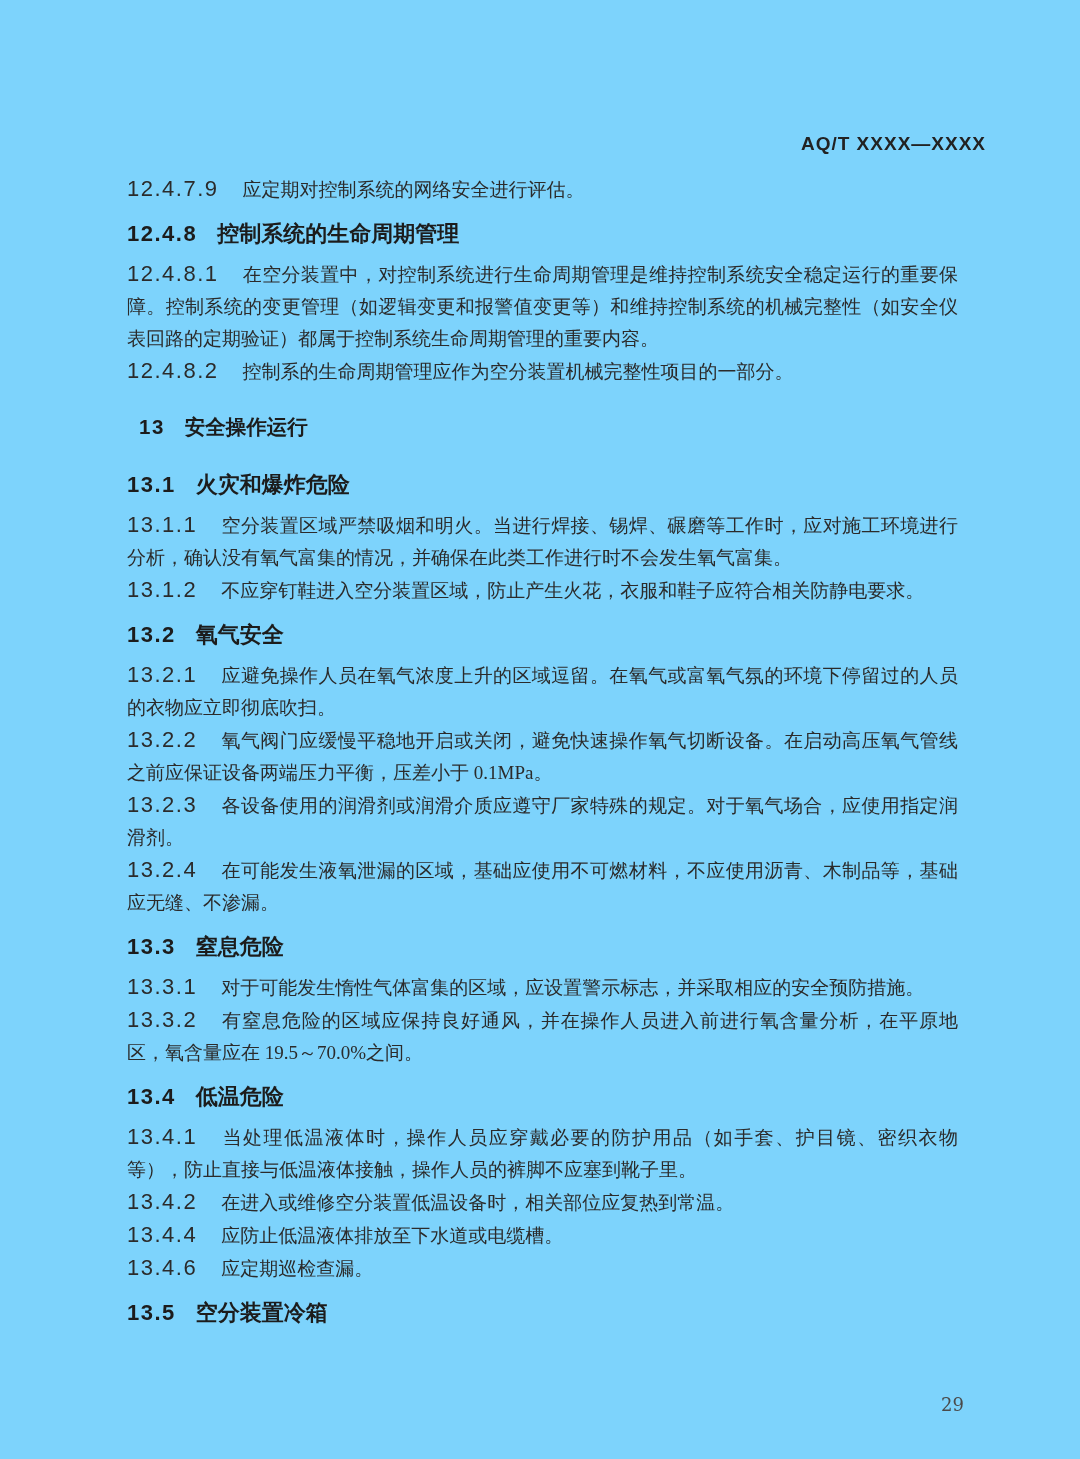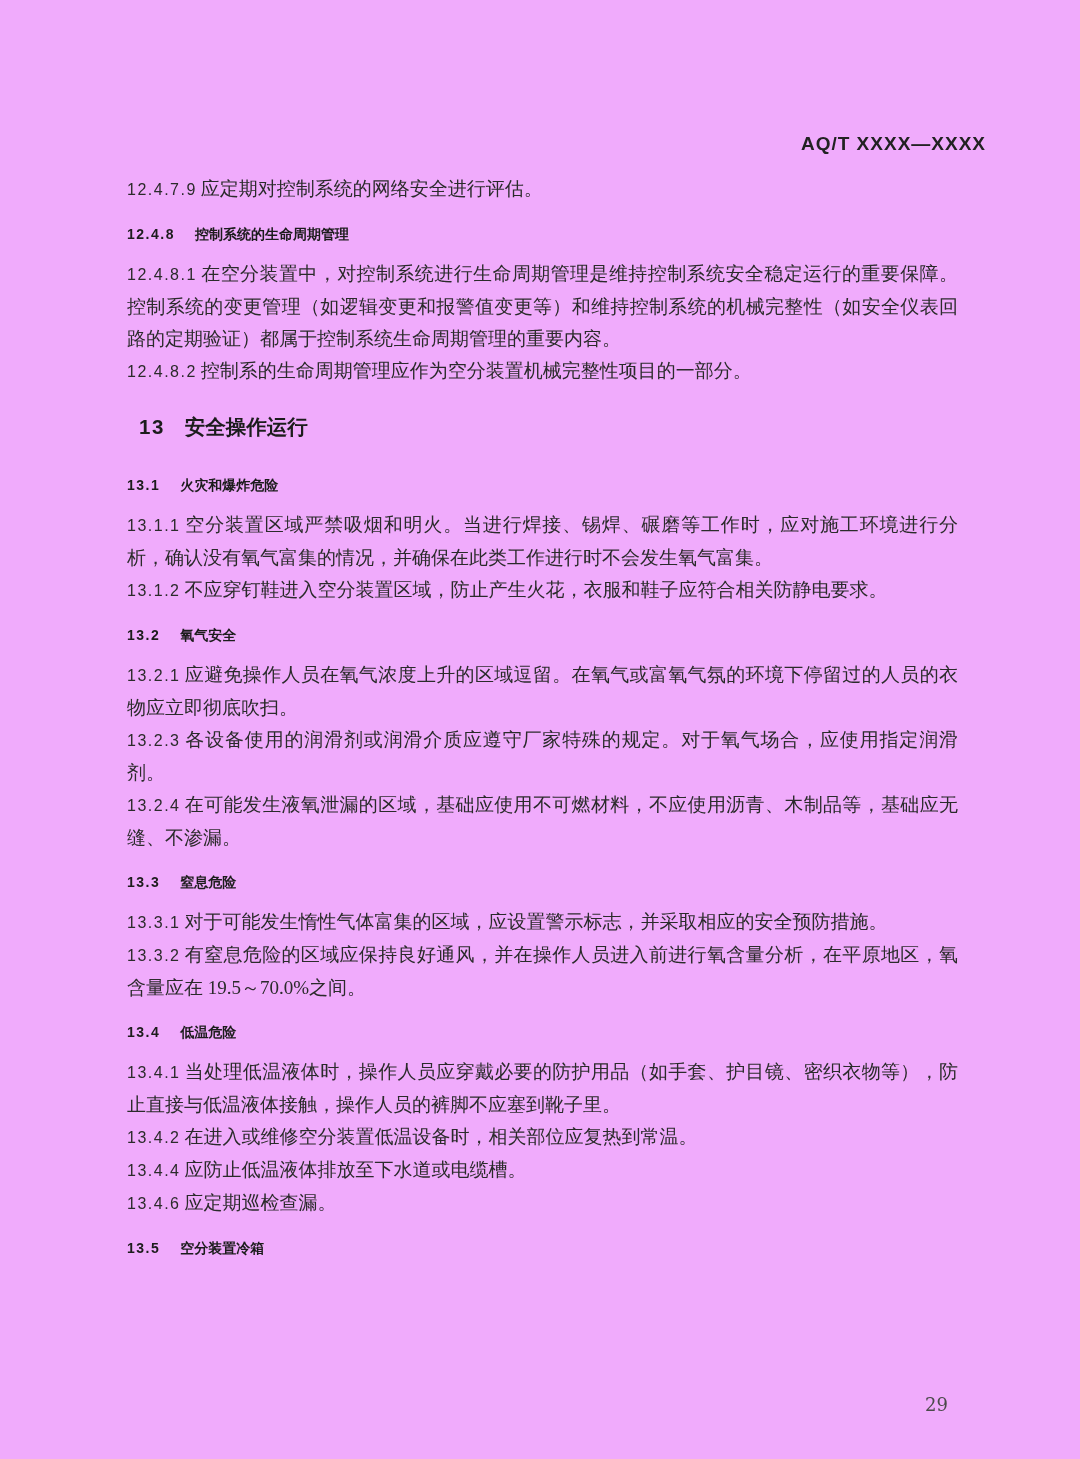--- a/index.html
+++ b/index.html
@@ -12,21 +12,21 @@
     position: relative;
     width: 1080px;
     height: 1459px;
     overflow: hidden;
     font-family: "Liberation Serif", "DejaVu Serif", serif;
     color: #2b2b2b;
   }
   .page {
     position: absolute;
     inset: 0;
-    background: #f0abfc;
+    background: #7dd3fc;
   }
   .page-header {
     position: absolute;
     top: 133px;
     right: 94px;
     font-family: "Liberation Sans", "DejaVu Sans", sans-serif;
     font-weight: bold;
     font-size: 19px;
     letter-spacing: 1px;
     color: #222222;
@@ -42,50 +42,50 @@
   p.clause {
     margin: 0;
     font-size: 19px;
     line-height: 32px;
     text-align: justify;
     text-justify: inter-ideograph;
     color: #2b2b2b;
   }
   p.clause .num {
     font-family: "Liberation Sans", "DejaVu Sans", sans-serif;
-    font-size: 16px;
+    font-size: 22px;
     letter-spacing: 1.5px;
-    margin-right: 4px;
+    margin-right: 24px;
     color: #2b2b2b;
   }
   p.heading2 {
     margin: 12px 0 8px 0;
     font-family: "Liberation Sans", "DejaVu Sans", sans-serif;
     font-weight: bold;
-    font-size: 14px;
+    font-size: 22px;
     line-height: 32px;
     color: #1c1c1c;
   }
   p.heading1 {
     margin: 22px 0 25px 12px;
     font-family: "Liberation Sans", "DejaVu Sans", sans-serif;
     font-weight: bold;
     font-size: 20.5px;
     line-height: 34px;
     color: #1c1c1c;
   }
   p.heading1 .num,
   p.heading2 .num {
     margin-right: 20px;
     letter-spacing: 1.5px;
   }
   .page-number {
     position: absolute;
     top: 1394px;
-    right: 132px;
+    right: 116px;
     font-family: "DejaVu Serif", "Liberation Serif", serif;
     font-size: 18px;
     color: #4a4a4a;
   }
 </style>
 </head>
 <body>
 
 <div class="page">
 
@@ -95,20 +95,21 @@
       <p class="clause"><span class="num">12.4.7.9</span><span class="txt">应定期对控制系统的网络安全进行评估。</span></p>
       <p class="heading2"><span class="num">12.4.8</span><span class="txt">控制系统的生命周期管理</span></p>
       <p class="clause"><span class="num">12.4.8.1</span><span class="txt">在空分装置中，对控制系统进行生命周期管理是维持控制系统安全稳定运行的重要保障。控制系统的变更管理（如逻辑变更和报警值变更等）和维持控制系统的机械完整性（如安全仪表回路的定期验证）都属于控制系统生命周期管理的重要内容。</span></p>
       <p class="clause"><span class="num">12.4.8.2</span><span class="txt">控制系的生命周期管理应作为空分装置机械完整性项目的一部分。</span></p>
       <p class="heading1"><span class="num">13</span><span class="txt">安全操作运行</span></p>
       <p class="heading2"><span class="num">13.1</span><span class="txt">火灾和爆炸危险</span></p>
       <p class="clause"><span class="num">13.1.1</span><span class="txt">空分装置区域严禁吸烟和明火。当进行焊接、锡焊、碾磨等工作时，应对施工环境进行分析，确认没有氧气富集的情况，并确保在此类工作进行时不会发生氧气富集。</span></p>
       <p class="clause"><span class="num">13.1.2</span><span class="txt">不应穿钉鞋进入空分装置区域，防止产生火花，衣服和鞋子应符合相关防静电要求。</span></p>
       <p class="heading2"><span class="num">13.2</span><span class="txt">氧气安全</span></p>
       <p class="clause"><span class="num">13.2.1</span><span class="txt">应避免操作人员在氧气浓度上升的区域逗留。在氧气或富氧气氛的环境下停留过的人员的衣物应立即彻底吹扫。</span></p>
+      <p class="clause"><span class="num">13.2.2</span><span class="txt">氧气阀门应缓慢平稳地开启或关闭，避免快速操作氧气切断设备。在启动高压氧气管线之前应保证设备两端压力平衡，压差小于 0.1MPa。</span></p>
       <p class="clause"><span class="num">13.2.3</span><span class="txt">各设备使用的润滑剂或润滑介质应遵守厂家特殊的规定。对于氧气场合，应使用指定润滑剂。</span></p>
       <p class="clause"><span class="num">13.2.4</span><span class="txt">在可能发生液氧泄漏的区域，基础应使用不可燃材料，不应使用沥青、木制品等，基础应无缝、不渗漏。</span></p>
       <p class="heading2"><span class="num">13.3</span><span class="txt">窒息危险</span></p>
       <p class="clause"><span class="num">13.3.1</span><span class="txt">对于可能发生惰性气体富集的区域，应设置警示标志，并采取相应的安全预防措施。</span></p>
       <p class="clause"><span class="num">13.3.2</span><span class="txt">有窒息危险的区域应保持良好通风，并在操作人员进入前进行氧含量分析，在平原地区，氧含量应在 19.5～70.0%之间。</span></p>
       <p class="heading2"><span class="num">13.4</span><span class="txt">低温危险</span></p>
       <p class="clause"><span class="num">13.4.1</span><span class="txt">当处理低温液体时，操作人员应穿戴必要的防护用品（如手套、护目镜、密织衣物等），防止直接与低温液体接触，操作人员的裤脚不应塞到靴子里。</span></p>
       <p class="clause"><span class="num">13.4.2</span><span class="txt">在进入或维修空分装置低温设备时，相关部位应复热到常温。</span></p>
       <p class="clause"><span class="num">13.4.4</span><span class="txt">应防止低温液体排放至下水道或电缆槽。</span></p>
       <p class="clause"><span class="num">13.4.6</span><span class="txt">应定期巡检查漏。</span></p>

